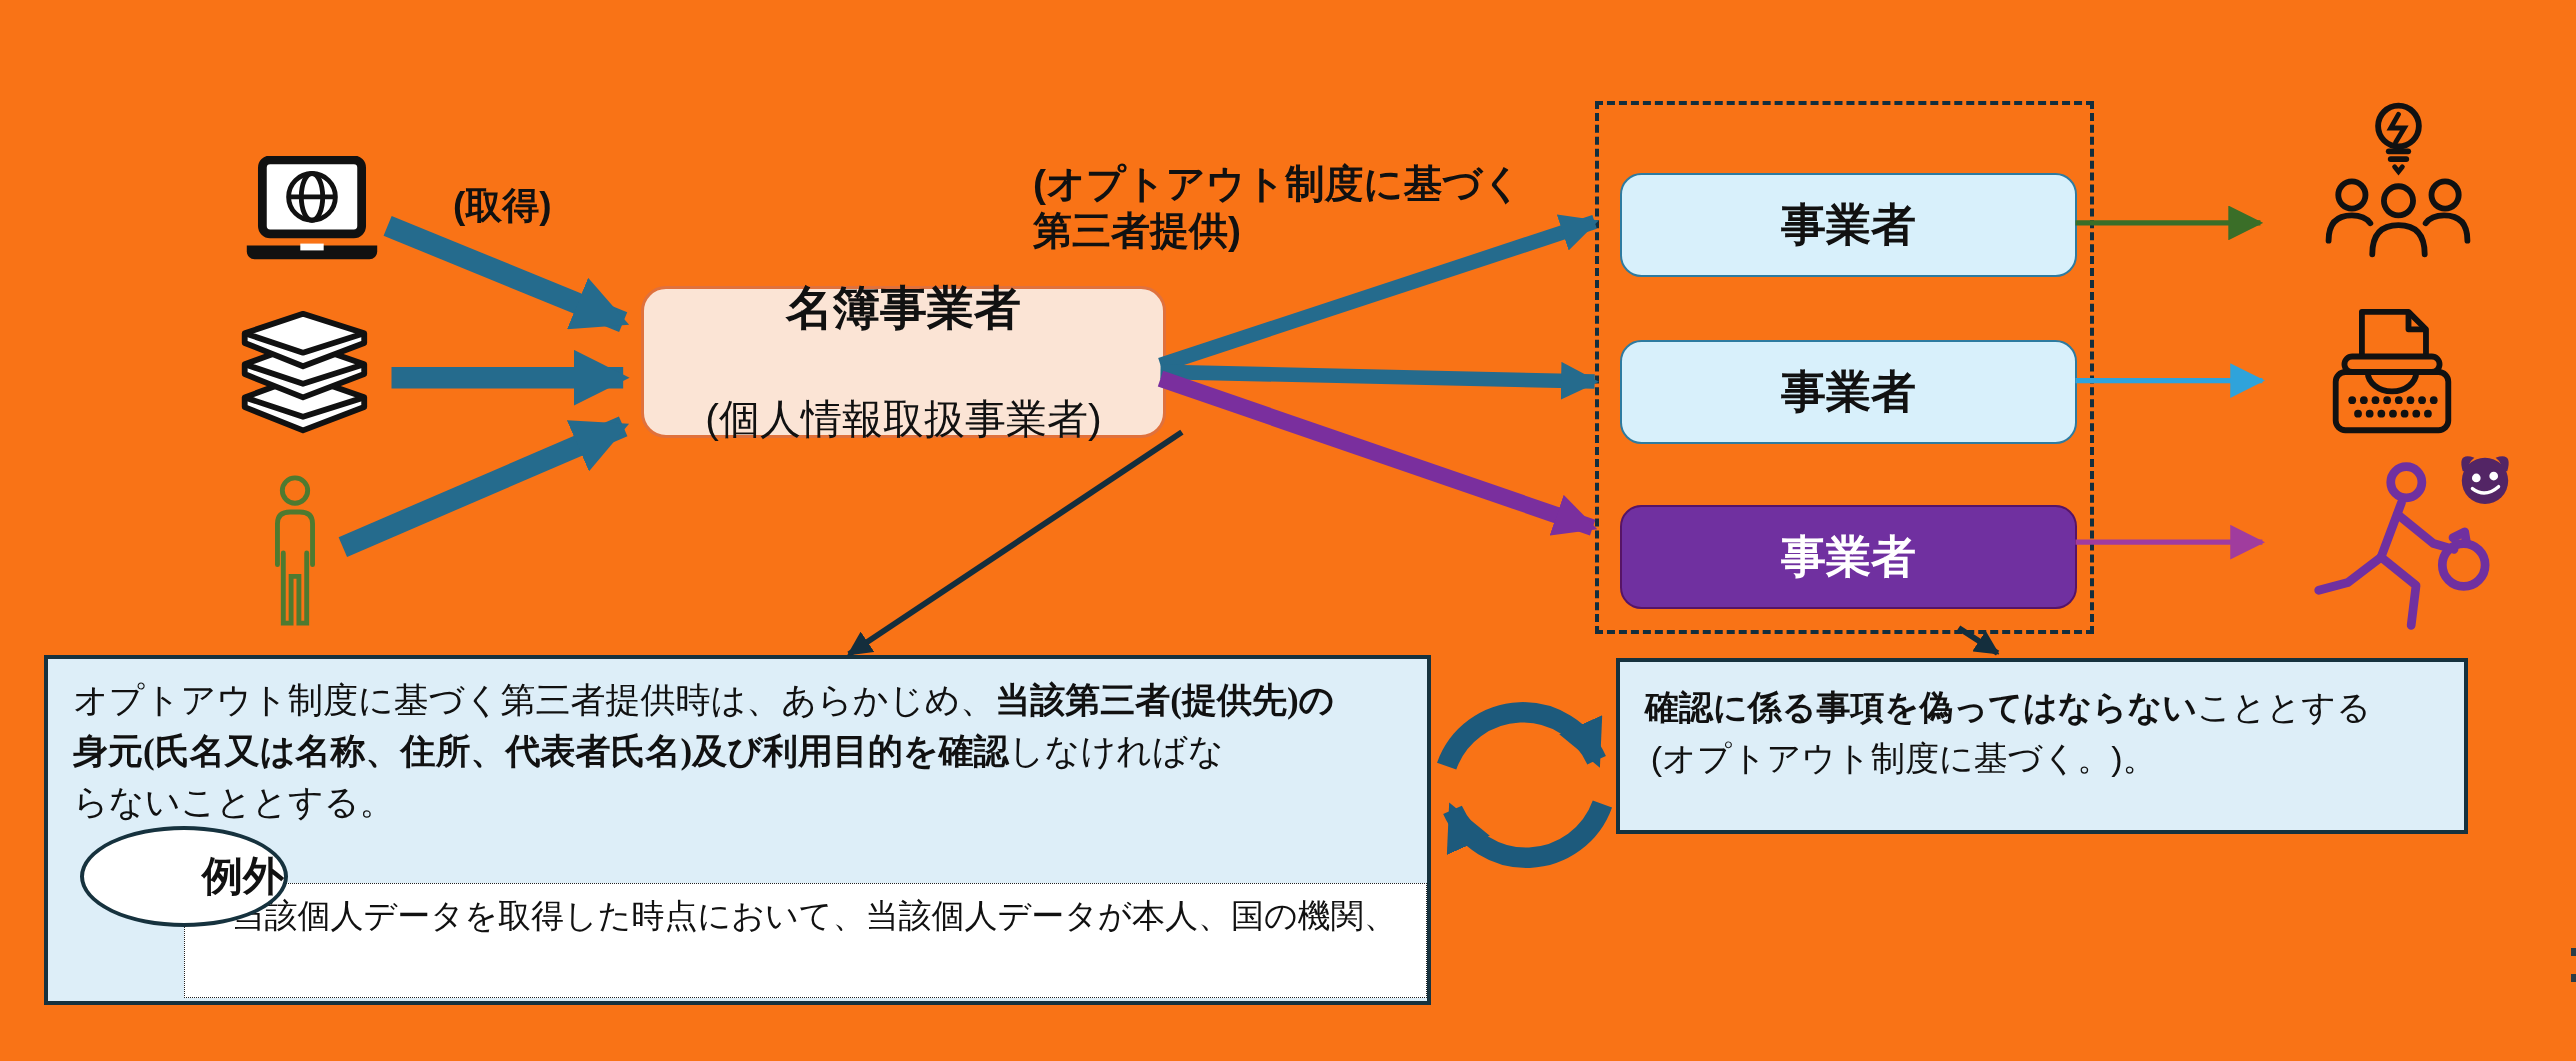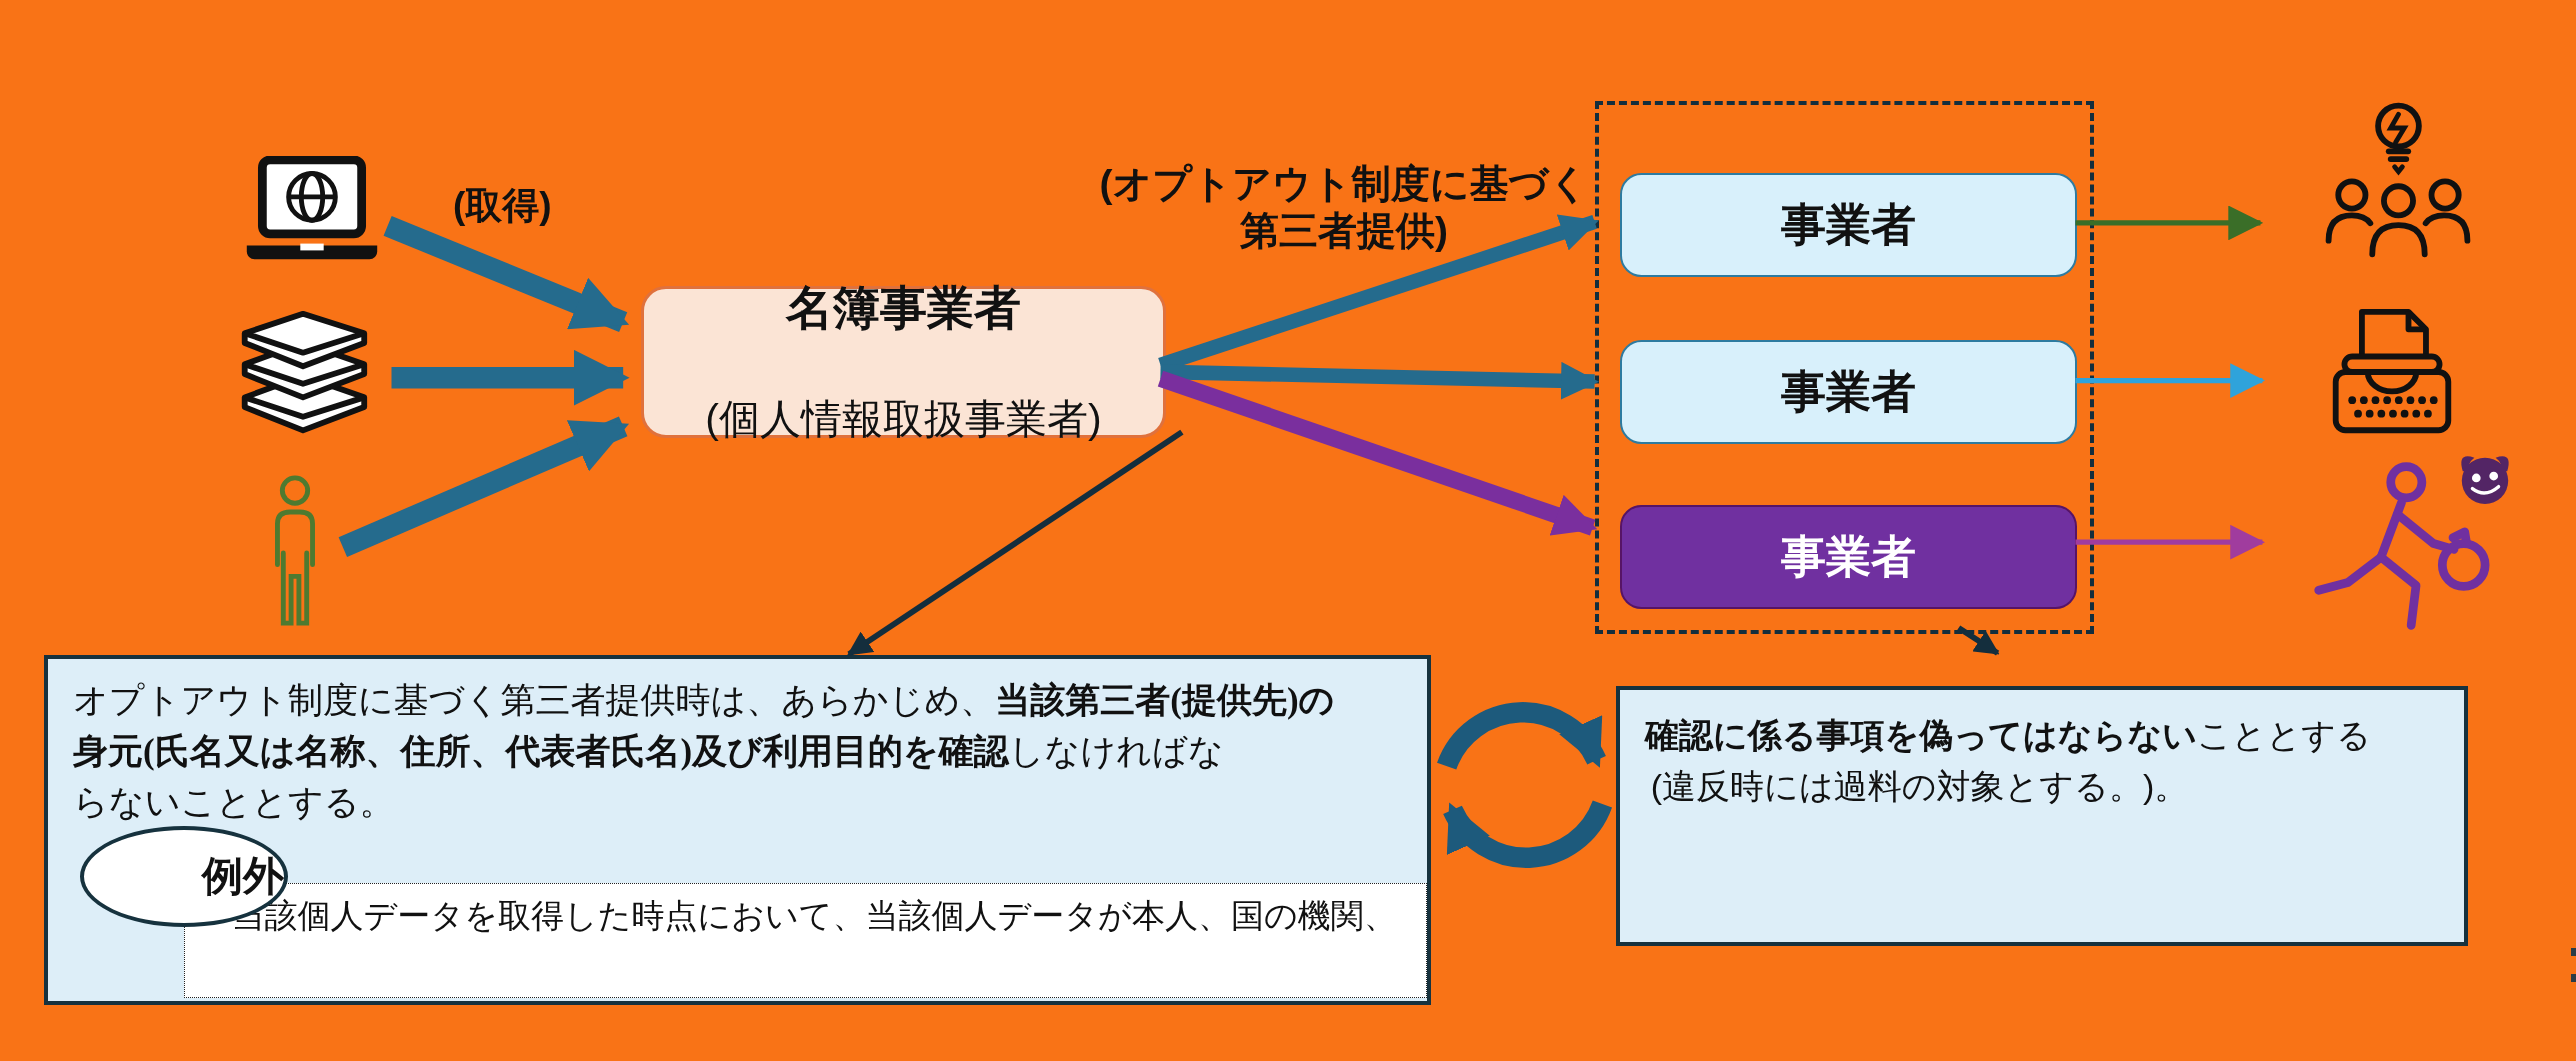--- a/index.html
+++ b/index.html
@@ -18,21 +18,21 @@
   
   .dotbox{left:1595px;top:101px;width:491px;height:525px;border:4.9px dashed var(--dark);z-index:1;}
   .recip{left:1620px;width:453px;height:100px;border-radius:21.4px;z-index:2;
          display:flex;align-items:center;justify-content:center;font-size:45px;font-weight:800;font-family:Liberation Serif, serif;}
   .recip.blue{background:var(--blue_fill);border:2.9px solid var(--blue_border);color:#111;}
   .recip.viol{background:var(--purple_fill);border:2.9px solid var(--purple_border);color:#fff;}
   
   .panel{background:var(--panel_fill);border:4.9px solid var(--panel_border);z-index:2;box-sizing:border-box;}
   #leftPanel{left:44px;top:655px;width:1387px;height:350px;font-family:Liberation Serif, serif;}
   #leftPanel .txt{position:absolute;left:25px;top:15.6px;width:1343px;font-size:35px;line-height:51px;}
-  #rightPanel{left:1616px;top:658px;width:852px;height:260px;margin-top:28px;}
+  #rightPanel{left:1616px;top:658px;width:852px;height:176px;}
   #rightPanel .txt{position:absolute;left:25px;top:19.5px;width:798px;font-size:34px;line-height:51px;}
   .b{font-weight:800;}
   .oval{left:32px;top:167px;width:200px;height:93px;background:#fff;border:4.9px solid var(--panel_border);
         border-radius:50%;z-index:6;font-size:41px;font-weight:800;justify-content:flex-end;}
   .exbox{left:136px;top:224px;width:1243px;height:115px;background:#fff;border:1.9px dotted #222;
          z-index:3;font-size:33px;line-height:49px;box-sizing:border-box;padding:7.8px 13.6px;}
   .exbox .ln2{padding-left:33px;}
   
   #wires{left:0;top:0;z-index:5;pointer-events:none;}
   .icon{z-index:2;}
@@ -126,21 +126,21 @@
       <g fill="none" style="stroke:var(--icon_green)" stroke-width="5" stroke-linecap="round">
         <circle cx="45" cy="16" r="13"></circle>
         <path d="M27,92 V50 q0,-12 13,-12 h10 q13,0 13,12 V92"></path>
         <path d="M33,80 V152 h8 V104 h8 V152 h8 V80"></path>
       </g>
     </svg>
   </div>
 
   <div class="abs lbl" style="left:453px;top:181px;font-size:37px;">(取得)</div>
 
-  <div class="abs" style="left:1081px;top:160px;width:526px;text-align:center;z-index:2;">
+  <div class="abs" style="left:1033px;top:160px;width:526px;text-align:left;z-index:2;">
     <div class="lbl" style="font-size:39px;line-height:47px;">(オプトアウト制度に基づく</div>
     <div class="lbl" style="font-size:39px;line-height:47px;">第三者提供)</div>
   </div>
 
   <div class="abs broker">
     <div class="t1">名簿事業者</div>
     <div class="t2">(個人情報取扱事業者)</div>
   </div>
 
   <div class="abs dotbox"></div>
@@ -247,21 +247,21 @@
       <div>・当該個人データを取得した時点において、当該個人データが本人、国の機関、</div>
     </div>
   </div>
 
   <div class="abs panel" id="rightPanel">
     <div class="txt">
       <div>
         <span class="b">確認に係る事項を偽ってはならない</span><span>こととする</span>
       </div>
       <div style="padding-left:5.8px;">
-        <span>(違反時には過料の対象とする。)。</span>
+        <span>(オプトアウト制度に基づく。)。</span>
       </div>
     </div>
   </div>
 
   <div class="abs artifact" style="top:948px;"></div>
   <div class="abs artifact" style="top:974px;"></div>
 
 </div>
 
 

